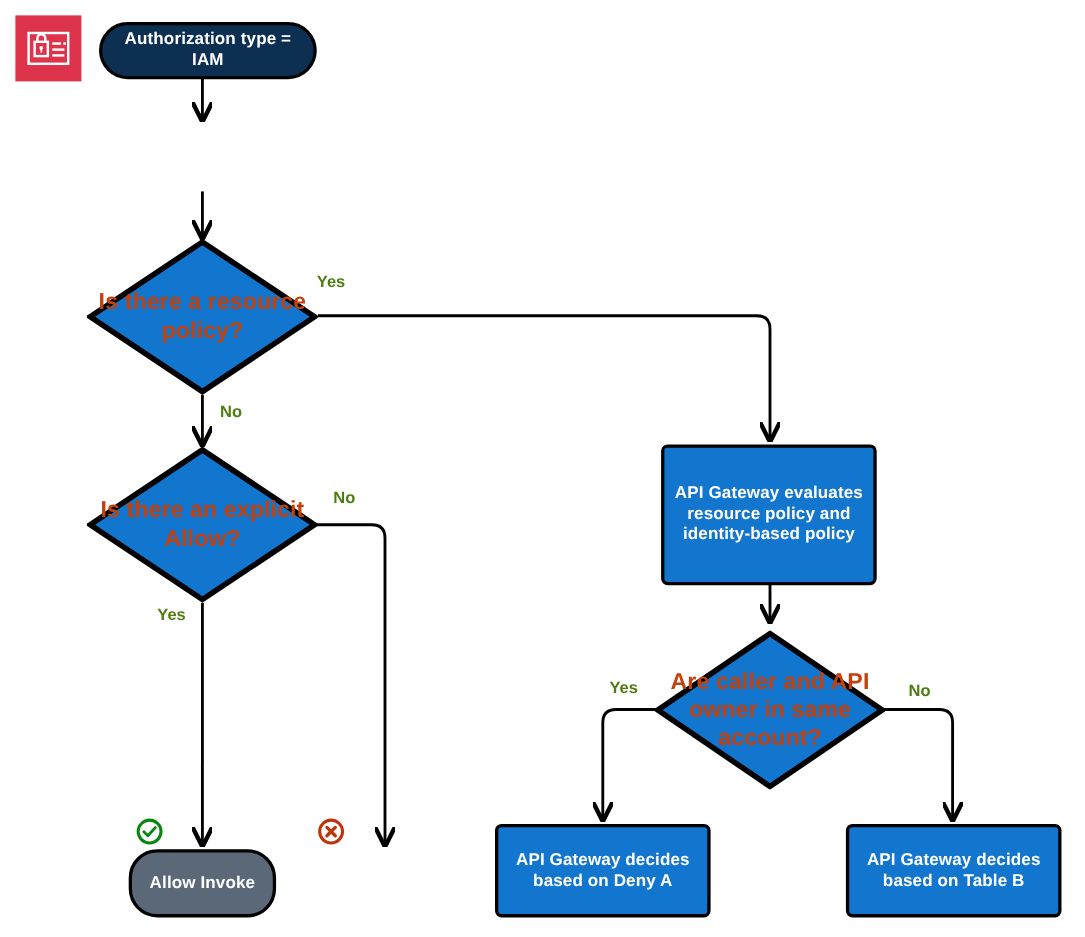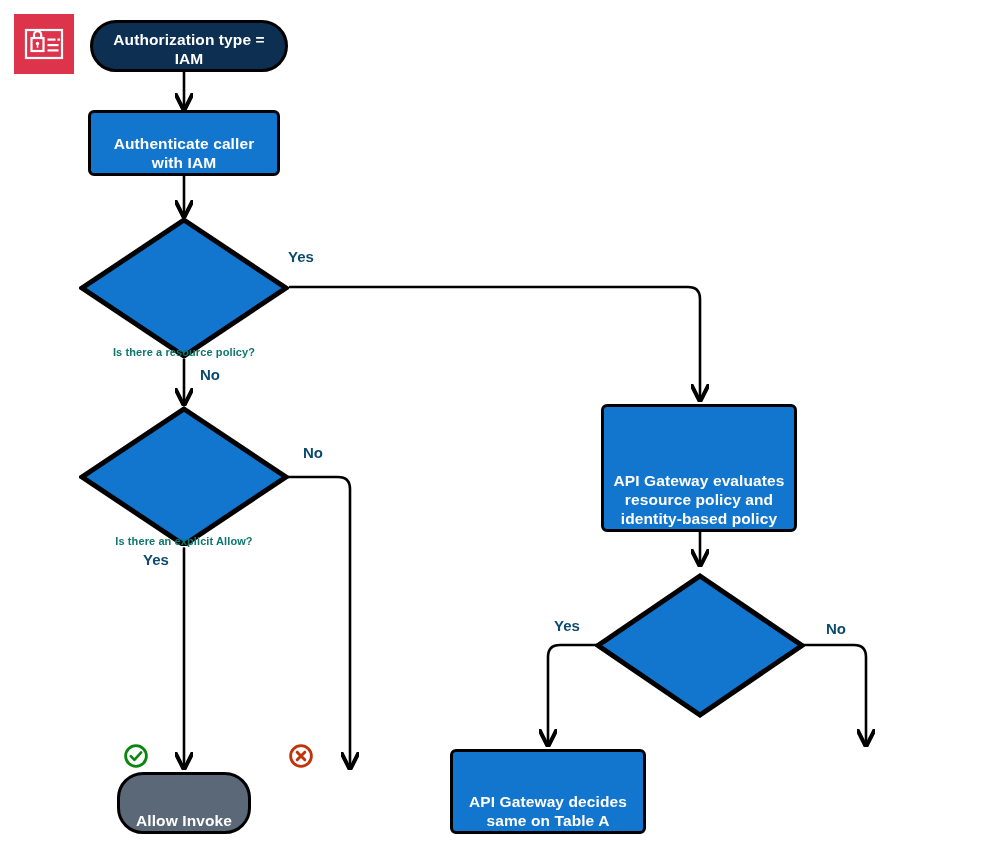--- a/index.html
+++ b/index.html
@@ -22,21 +22,21 @@
     left: 0;
     top: 0;
     width: 986px;
     height: 852px;
     pointer-events: none;
   }
   .node {
     position: absolute;
     box-sizing: border-box;
     display: flex;
-    align-items: flex-end;
+    align-items: center;
     justify-content: center;
     text-align: center;
     color: #ffffff;
     font-weight: bold;
     line-height: 1.22;
     letter-spacing: 0.1px;
   }
   .node .label { display: block; padding: 0 8px; }
   .n-start {
     background: #0d2f52;
@@ -61,28 +61,28 @@
     border: none;
   }
   .n-decision .dia-shape {
     position: absolute;
     left: 0; top: 0;
     width: 100%; height: 100%;
   }
   .n-decision .label {
     position: relative;
     z-index: 2;
-    font-size: 11px;
-    color: #0f766e;
+    font-size: 21px;
+    color: #c2410c;
   }
   .edge-label {
     position: absolute;
     font-size: 15px;
     font-weight: bold;
-    color: #0c4a6e;
+    color: #4d7c0f;
     white-space: nowrap;
   }
   .status-icon {
     position: absolute;
     width: 26px;
     height: 26px;
   }
   .aws-icon {
     position: absolute;
     left: 14px;
@@ -136,57 +136,58 @@
       <path d="M 597 645 L 560 645 Q 548 645 548 657 L 548 744" marker-end="url(#arrow)"></path>
 
       <path d="M 803 645 L 854 645 Q 866 645 866 657 L 866 744" marker-end="url(#arrow)"></path>
     </g>
   </svg>
 
   <div class="node n-start" style="left:90px; top:20px; width:198px; height:52px;">
     <span class="label">Authorization type = IAM</span>
   </div>
 
-  <div class="node n-process" style="left:88px; top:110px; width:192px; height:66px;">
-    <span class="label">Authenticate caller with IAM</span>
-  </div>
 
   <div class="node n-decision" style="left:79px; top:217px; width:210px; height:142px;">
     <svg class="dia-shape" viewBox="0 0 210 142" preserveAspectRatio="none" aria-hidden="true">
       <polygon points="105,3 207,71 105,139 3,71" fill="#1275ce" stroke="#000000" stroke-width="5"></polygon>
     </svg>
     <span class="label">Is there a resource policy?</span>
   </div>
 
-  <div class="node n-decision" style="left:79px; top:406px; width:210px; height:142px;text-decoration:underline;">
+  <div class="node n-decision" style="left:79px; top:406px; width:210px; height:142px;">
     <svg class="dia-shape" viewBox="0 0 210 142" preserveAspectRatio="none" aria-hidden="true">
       <polygon points="105,3 207,71 105,139 3,71" fill="#1275ce" stroke="#000000" stroke-width="5"></polygon>
     </svg>
     <span class="label">Is there an explicit Allow?</span>
   </div>
 
   <div class="node n-process" style="left:601px; top:404px; width:196px; height:128px;">
     <span class="label">API Gateway evaluates resource policy and identity-based policy</span>
   </div>
 
   <div class="node n-decision" style="left:595px; top:573px; width:210px; height:145px;">
     <svg class="dia-shape" viewBox="0 0 210 145" preserveAspectRatio="none" aria-hidden="true">
       <polygon points="105,3 207,72.5 105,142 3,72.5" fill="#1275ce" stroke="#000000" stroke-width="5"></polygon>
     </svg>
+    <span class="label">Are caller and API owner in same account?</span>
   </div>
 
   <div class="node n-terminal" style="left:117px; top:772px; width:134px; height:62px;">
     <span class="label">Allow Invoke</span>
   </div>
 
 
   <div class="node n-process" style="left:450px; top:749px; width:196px; height:85px;">
-    <span class="label">API Gateway decides same on Table A</span>
-  </div>
-
+    <span class="label">API Gateway decides based on Deny A</span>
+  </div>
+
+  <div class="node n-process" style="left:769px; top:749px; width:196px; height:85px;">
+    <span class="label">API Gateway decides based on Table B</span>
+  </div>
 
   <div class="edge-label" style="left:288px; top:248px;">Yes</div>
   <div class="edge-label" style="left:200px; top:366px;">No</div>
   <div class="edge-label" style="left:303px; top:444px;">No</div>
   <div class="edge-label" style="left:143px; top:551px;">Yes</div>
   <div class="edge-label" style="left:554px; top:617px;">Yes</div>
   <div class="edge-label" style="left:826px; top:620px;">No</div>
 
   <div class="status-icon" style="left:123px; top:743px;">
     <svg width="26" height="26" viewBox="0 0 26 26" aria-hidden="true">

